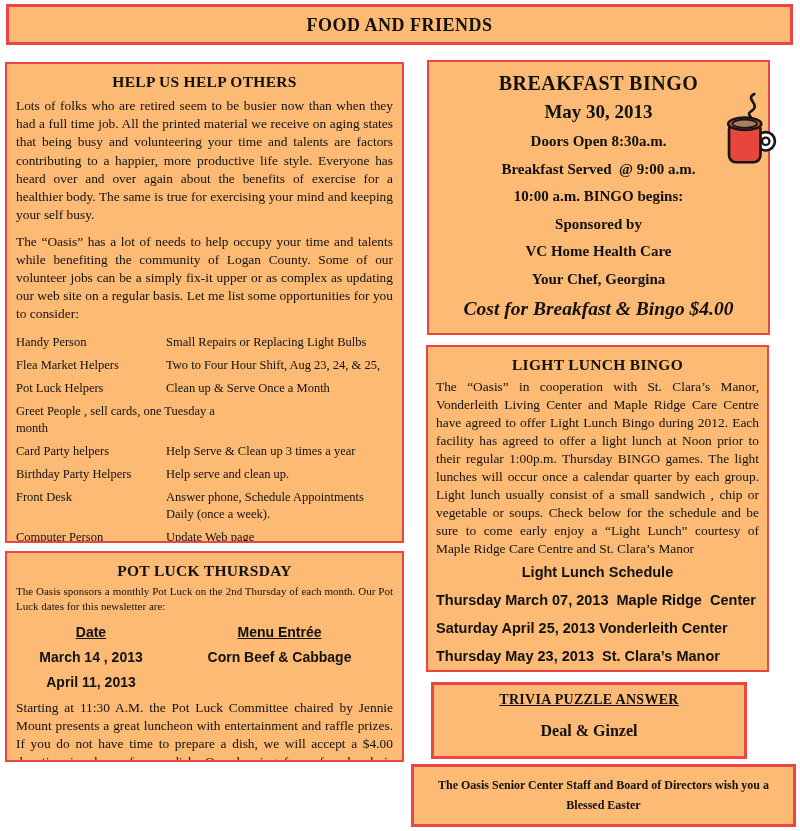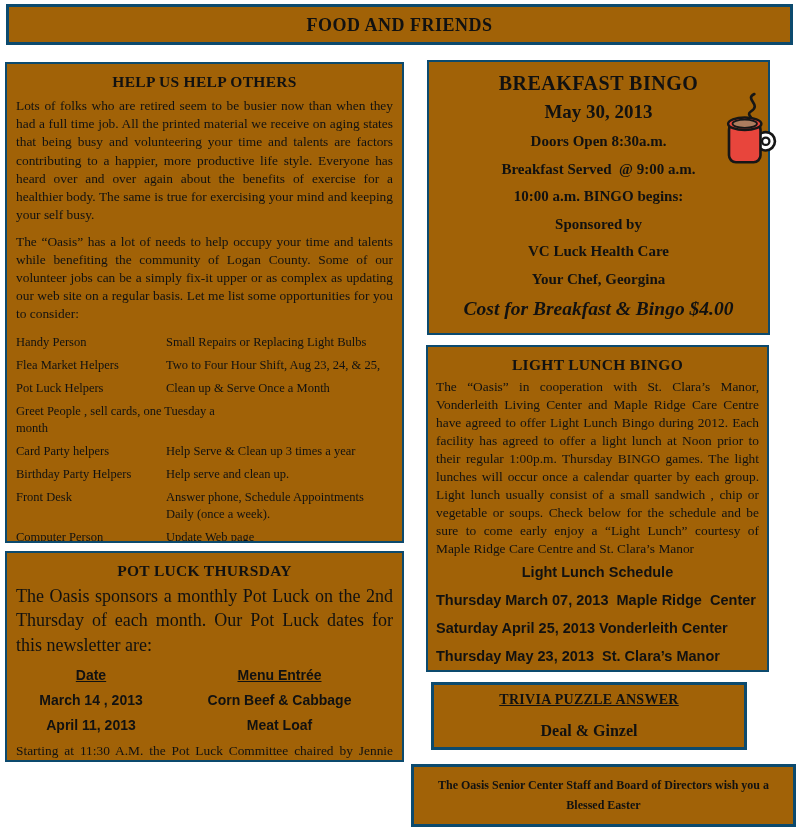--- a/index.html
+++ b/index.html
@@ -7,22 +7,22 @@
   body {
     width: 800px; height: 831px;
     background: #ffffff;
     color: #111;
     font-family: "Liberation Serif", "DejaVu Serif", serif;
     position: relative;
     overflow: hidden;
   }
   .box {
     position: absolute;
-    background: #a16207;
-    border: 2px solid #0c4a6e;
+    background: #fdba74;
+    border: 2px solid #ef4444;
     overflow: hidden;
   }
   
   .header-box { left: 6px; top: 4px; width: 787px; height: 41px; border-width: 3px; }
   .header-box .ttl {
     text-align: center; font-weight: bold; font-size: 18px;
     margin-top: 8px; letter-spacing: 0.5px;
   }
   
   .box-title {
@@ -34,41 +34,41 @@
     margin: 6px 0 8px 0;
   }
   
   .help-box { left: 5px; top: 62px; width: 399px; height: 481px; padding: 2px 9px 2px 9px; }
   .roles { margin-top: 10px; }
   .role-row { display: flex; margin-bottom: 7px; font-size: 12.5px; line-height: 1.3; }
   .role-term { width: 150px; flex: 0 0 150px; }
   .role-task { flex: 1; white-space: pre-line; }
   
   .potluck-box { left: 5px; top: 551px; width: 399px; height: 211px; padding: 2px 9px; }
-  .pl-intro { font-size: 18px; line-height: 1.35; text-align: justify; margin: 4px 0 10px 0; }
+  .pl-intro { font-size: 11px; line-height: 1.35; text-align: justify; margin: 4px 0 10px 0; }
   .pl-table { font-family: "Liberation Sans", "DejaVu Sans", sans-serif; font-weight: bold; font-size: 14px; }
   .pl-tr { display: flex; margin-bottom: 9px; }
   .pl-c1 { width: 150px; flex: 0 0 150px; text-align: center; }
   .pl-c2 { flex: 1; text-align: center; }
   .pl-head span { text-decoration: underline; }
   
   .breakfast-box { left: 427px; top: 60px; width: 343px; height: 275px; text-align: center; padding: 6px 8px; }
   .bb-title { font-size: 20px; font-weight: bold; margin: 4px 0 6px 0; letter-spacing: 0.5px; }
   .bb-date  { font-size: 19px; font-weight: bold; margin: 0 0 10px 0; }
   .bb-line  { font-size: 15px; font-weight: bold; margin: 0 0 10.5px 0; white-space: pre-wrap; }
   .bb-cost  { font-size: 19.5px; font-weight: bold; font-style: italic; margin-top: 4px; }
   .mug { position: absolute; left: 722px; top: 90px; width: 56px; height: 78px; }
   
   .lightlunch-box { left: 426px; top: 345px; width: 343px; height: 327px; padding: 2px 8px; }
   .ll-para { font-size: 13.4px; line-height: 1.345; text-align: justify; margin: 4px 0 6px 0; }
   .ll-sans { font-family: "Liberation Sans", "DejaVu Sans", sans-serif; font-weight: bold; }
   .ll-sched-title { text-align: center; font-size: 14.5px; margin: 4px 0 8px 0; }
   .ll-sched-line { font-size: 14.5px; margin: 12px 0 9px 0; white-space: pre-wrap; }
   
-  .trivia-box { left: 431px; top: 682px; width: 316px; height: 68px; border-width: 3px; text-align: center; padding-top: 7px; }
+  .trivia-box { left: 431px; top: 682px; width: 316px; height: 77px; border-width: 3px; text-align: center; padding-top: 7px; }
   .tv-title { font-size: 14px; font-weight: bold; text-decoration: underline; letter-spacing: 0.3px; }
   .tv-answer { font-size: 16px; font-weight: bold; margin-top: 14px; }
   
   .footer-box { left: 411px; top: 764px; width: 385px; height: 63px; border-width: 3px; text-align: center; padding: 9px 14px 0 14px; }
   .ft-msg { font-size: 12px; font-weight: bold; line-height: 1.65; }
 </style>
 </head>
 <body>
 
 <div class="box header-box">
@@ -125,34 +125,33 @@
     <div class="pl-tr pl-head">
       <div class="pl-c1"><span>Date</span></div>
       <div class="pl-c2"><span>Menu Entrée</span></div>
     </div>
     <div class="pl-tr">
       <div class="pl-c1">March 14 , 2013</div>
       <div class="pl-c2">Corn Beef &amp; Cabbage</div>
     </div>
     <div class="pl-tr">
       <div class="pl-c1">April 11, 2013</div>
-      <div class="pl-c2">Meat Loaf</div>
     </div>
   </div>
   <div class="body-text">Starting at 11:30 A.M. the Pot Luck Committee chaired by Jennie Mount presents a great luncheon with entertainment and raffle prizes.  If you do not have time to prepare a dish, we will accept a $4.00 donation in place of your dish.  Our drawing for a free lunch is sponsored by local restaurants.  Bingo, sponsored by Christian Village, following the Pot Luck..</div>
 </div>
 
 <div class="box breakfast-box">
   <div class="bb-title">BREAKFAST BINGO</div>
   <div class="bb-date">May 30, 2013</div>
   <div class="bb-line">Doors Open 8:30a.m.</div>
   <div class="bb-line">Breakfast Served  @ 9:00 a.m.</div>
   <div class="bb-line">10:00 a.m. BINGO begins:</div>
   <div class="bb-line">Sponsored by</div>
-  <div class="bb-line">VC Luck Health Care</div>
+  <div class="bb-line">VC Home Health Care</div>
   <div class="bb-line">Your Chef, Georgina</div>
   <div class="bb-cost">Cost for Breakfast &amp; Bingo $4.00</div>
 </div>
 
 <svg class="mug" viewBox="0 0 64 86">
   <path d="M37 3 C25 9 46 15 33 23 C27 27 36 29 33 33" fill="none" stroke="#161616" stroke-width="3" stroke-linecap="round"></path>
   <circle cx="50" cy="57" r="10.5" fill="#ffffff" stroke="#161616" stroke-width="3"></circle>
   <circle cx="50" cy="57" r="4.2" fill="#ffffff" stroke="#161616" stroke-width="2.6"></circle>
   <rect x="8" y="36" width="36" height="45" rx="8" fill="#e8453c" stroke="#161616" stroke-width="3"></rect>
   <ellipse cx="26" cy="37" rx="19" ry="7.2" fill="#e8453c" stroke="#161616" stroke-width="2.8"></ellipse>

